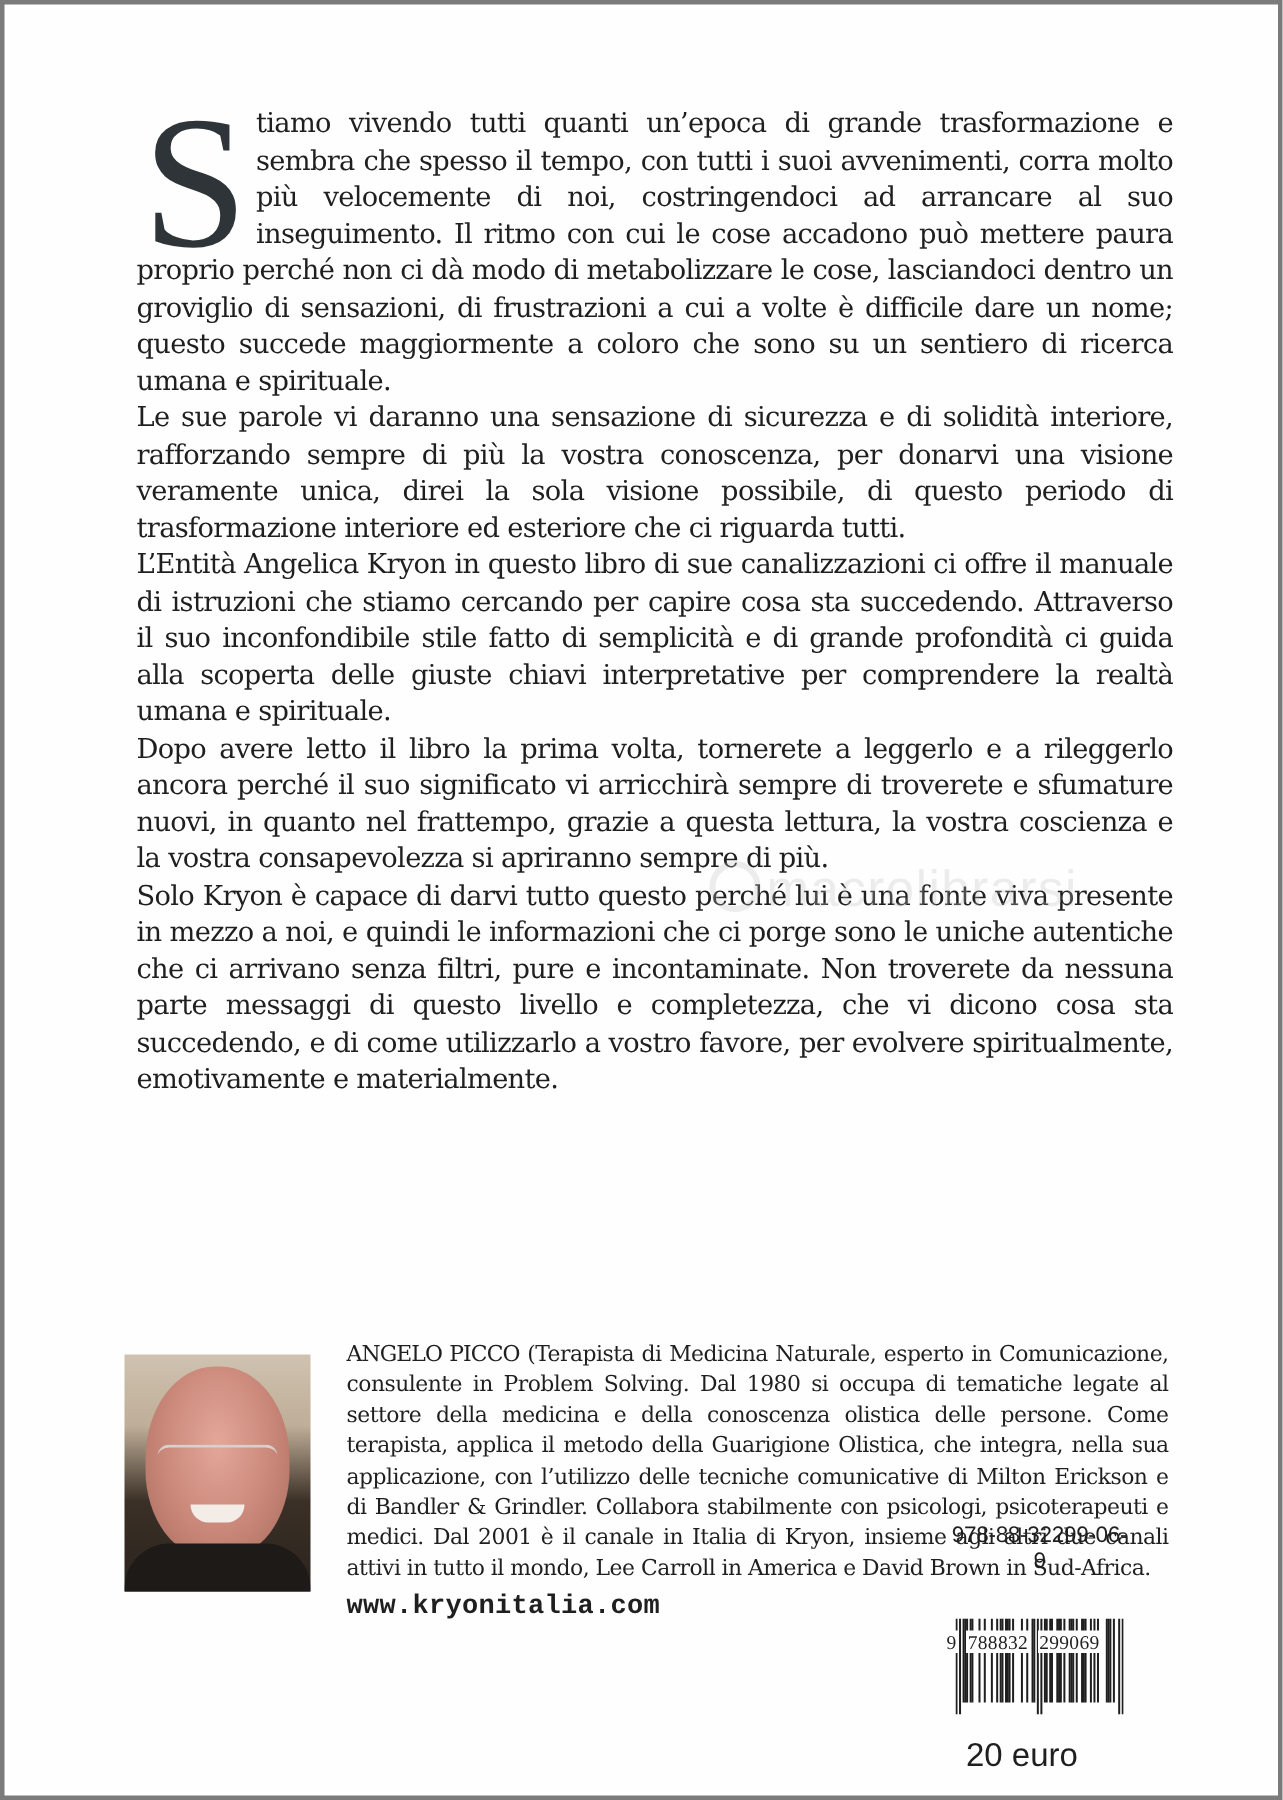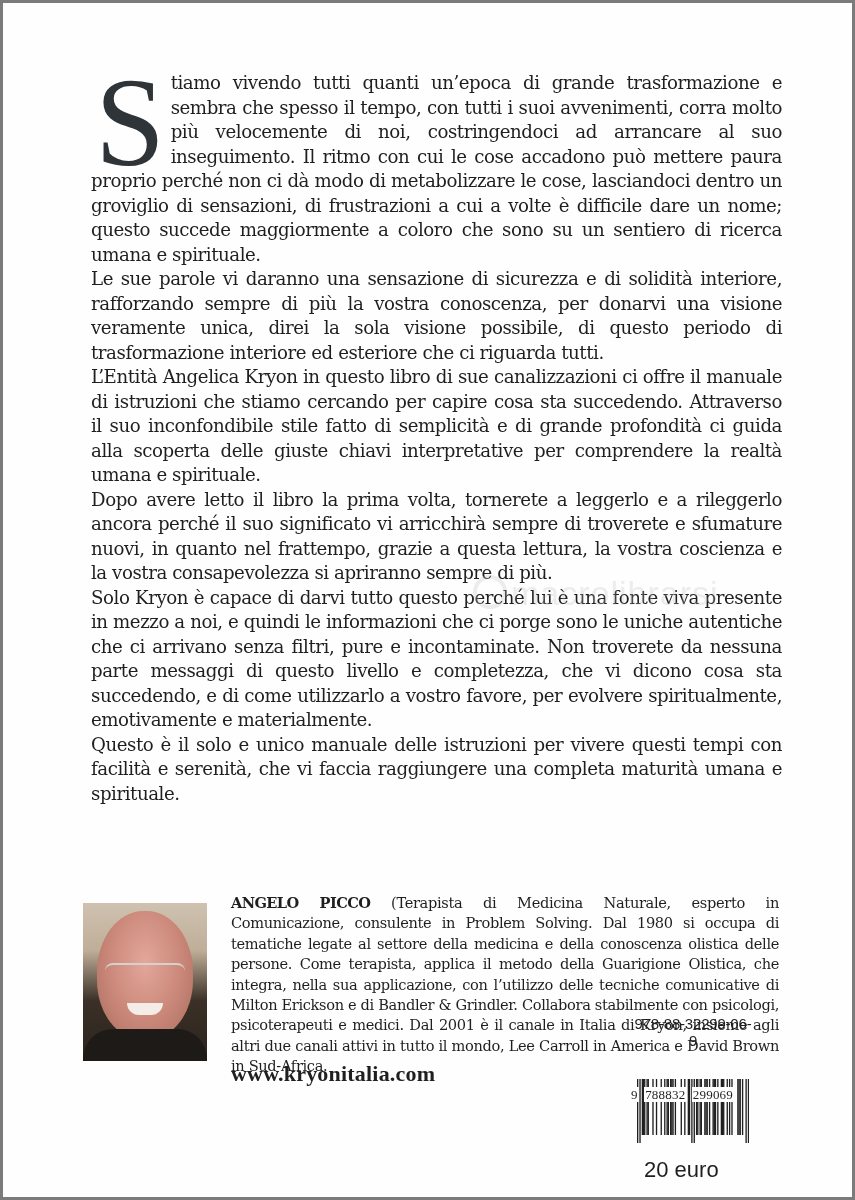--- a/index.html
+++ b/index.html
@@ -49,25 +49,25 @@
   .photo .shirt {
     position: absolute; left: 0; top: 126px; width: 124px; height: 40px;
     background: #1e1a18; border-radius: 30px 30px 0 0;
   }
   .bio {
     position: absolute; left: 228px; top: 890px; width: 548px;
     font-family: "DejaVu Serif", "Liberation Serif", serif;
     font-size: 14.6px; line-height: 20.4px; color: #1f1f1f;
     text-align: justify; letter-spacing: -0.35px;
   }
-  .bio .author-name { font-weight: bold; letter-spacing: -0.6px; }
+  .bio .author-name { font-weight: normal; letter-spacing: -0.6px; }
   .website {
     position: absolute; left: 228px; top: 1058px;
-    font-family: Liberation Serif, serif;
-    font-weight: bold; font-size: 22px; color: #1f1f1f; letter-spacing: 0.2px;
+    font-family: Liberation Mono, monospace;
+    font-weight: bold; font-size: 18px; color: #1f1f1f; letter-spacing: 0.2px;
   }
   .isbn-top {
     position: absolute; left: 631px; top: 1012px; width: 118px; text-align: center;
     font-family: Liberation Sans, sans-serif; font-size: 15px; color: #1f1f1f; letter-spacing: -0.2px;
   }
   .barcode {
     position: absolute; left: 634px; top: 1076px; width: 112px; height: 64px;
   }
   .barcode svg { display: block; }
   .barcode-digits {
@@ -85,21 +85,20 @@
 <body>
 
 <div class="page">
 
   <div class="body-text">
     <p><span class="drop-cap">S</span><span>tiamo vivendo tutti quanti un’epoca di grande trasformazione e sembra che spesso il tempo, con tutti i suoi avvenimenti, corra molto più velocemente di noi, costringendoci ad arrancare al suo inseguimento. Il ritmo con cui le cose accadono può mettere paura proprio perché non ci dà modo di metabolizzare le cose, lasciandoci dentro un groviglio di sensazioni, di frustrazioni a cui a volte è difficile dare un nome; questo succede maggiormente a coloro che sono su un sentiero di ricerca umana e spirituale.</span></p>
     <p>Le sue parole vi daranno una sensazione di sicurezza e di solidità interiore, rafforzando sempre di più la vostra conoscenza, per donarvi una visione veramente unica, direi la sola visione possibile, di questo periodo di trasformazione interiore ed esteriore che ci riguarda tutti.</p>
     <p>L’Entità Angelica Kryon in questo libro di sue canalizzazioni ci offre il manuale di istruzioni che stiamo cercando per capire cosa sta succedendo. Attraverso il suo inconfondibile stile fatto di semplicità e di grande profondità ci guida alla scoperta delle giuste chiavi interpretative per comprendere la realtà umana e spirituale.</p>
     <p>Dopo avere letto il libro la prima volta, tornerete a leggerlo e a rileggerlo ancora perché il suo significato vi arricchirà sempre di troverete e sfumature nuovi, in quanto nel frattempo, grazie a questa lettura, la vostra coscienza e la vostra consapevolezza si apriranno sempre di più.</p>
     <p>Solo Kryon è capace di darvi tutto questo perché lui è una fonte viva presente in mezzo a noi, e quindi le informazioni che ci porge sono le uniche autentiche che ci arrivano senza filtri, pure e incontaminate.  Non troverete da nessuna parte messaggi di questo livello e completezza, che vi dicono cosa sta succedendo, e di come utilizzarlo a vostro favore, per evolvere spiritualmente, emotivamente e materialmente.</p>
-    <p>Questo è il solo e unico manuale delle istruzioni per vivere questi tempi con facilità e serenità, che vi faccia raggiungere una completa maturità umana e spirituale.</p>
   </div>
 
   <div class="watermark">
     <span class="ring"></span><span>macrolibrarsi</span>
   </div>
 
   <div class="photo">
     <div class="head"></div>
     <div class="glasses"></div>
     <div class="smile"></div>

